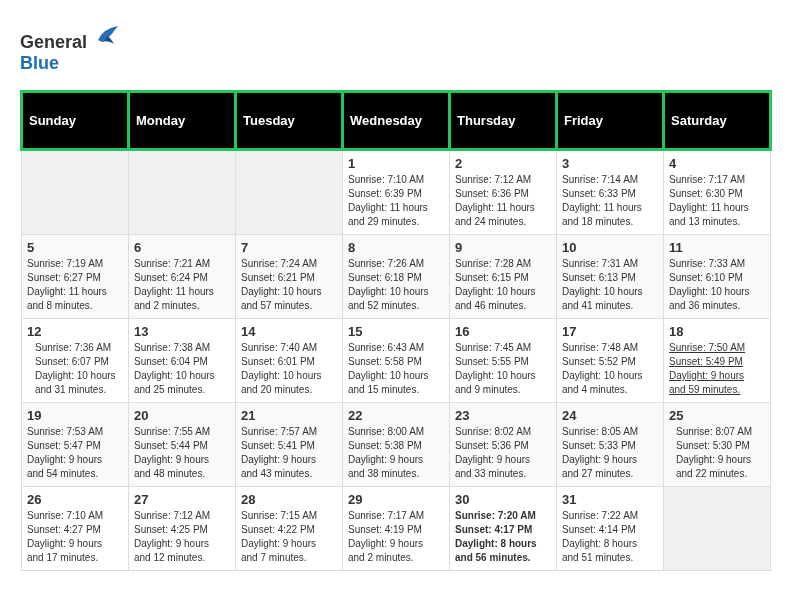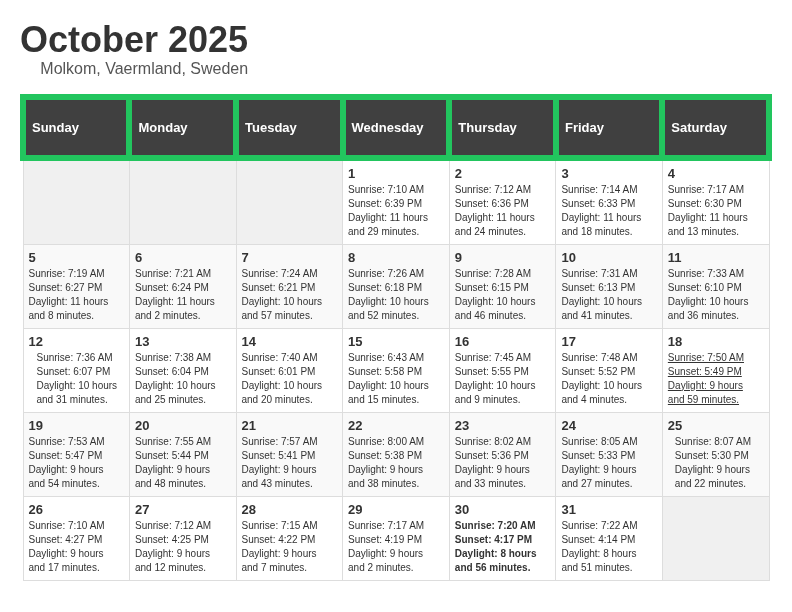--- a/index.html
+++ b/index.html
@@ -47,27 +47,27 @@
     .location-title {
       font-size: 16px;
       color: #555;
     }
     .calendar {
       width: 100%;
       border-collapse: collapse;
       border: 1px solid #ccc;
     }
     .calendar th {
-      background-color: #404040;
+      background-color: #000000;
       color: #fff;
       text-align: left;
       padding: 20px 6px;
       font-size: 13px;
       font-weight: bold;
-      border: 6px solid #22c55e;
+      border: 3px solid #22c55e;
     }
     .calendar td {
       vertical-align: top;
       padding: 5px 5px;
       font-size: 10.5px;
       color: #333;
       border: 1px solid #ddd;
       width: 107px;
       min-height: 80px;
       background: #fff;
@@ -86,23 +86,29 @@
       color: #333;
     }
     .empty-cell {
       background: #f0f0f0 !important;
     }
   </style>
 </head>
 <body>
 
 <div class="header">
-  <div class="title-section">
-    <div class="month-title">October 2025</div>
-    <div class="location-title">Molkom, Vaermland, Sweden</div>
+  <div class="logo">
+    <div>
+      <span class="logo-text-general">General</span>
+      <svg class="logo-icon" viewBox="0 0 28 28" xmlns="http://www.w3.org/2000/svg">
+        <path d="M4 20 Q10 8 24 6 Q18 14 14 16 Q20 12 22 8 Q16 18 8 22 Z" fill="#2a6db5"></path>
+        <path d="M14 16 Q18 20 20 24 Q14 20 8 22 Z" fill="#1a5090"></path>
+      </svg>
+      <br><span class="logo-text-blue">Blue</span>
+    </div>
   </div>
 </div>
 
 <table class="calendar">
   <thead>
     <tr>
     <th>Sunday</th>
         <th>Monday</th>
         <th>Tuesday</th>
         <th>Wednesday</th>

